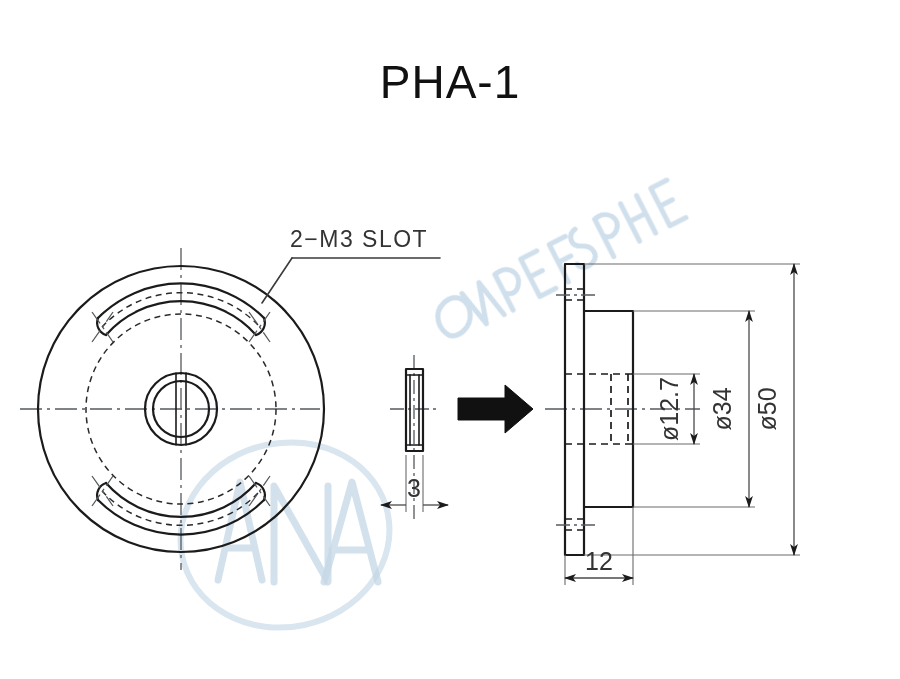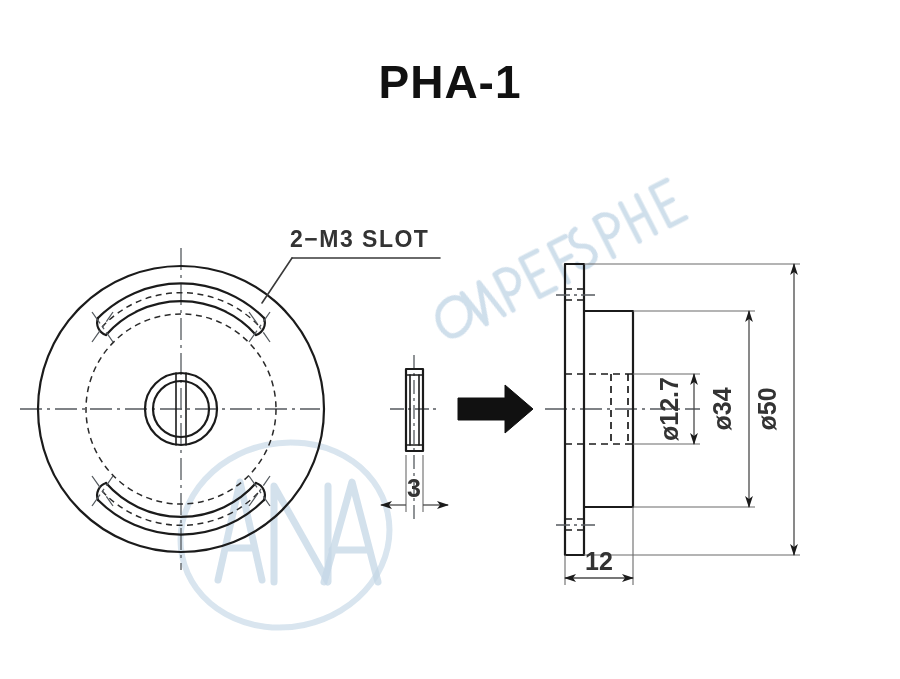--- a/index.html
+++ b/index.html
@@ -14,21 +14,20 @@
     position: relative;
     overflow: hidden;
     font-family: "Liberation Sans", sans-serif;
   }
   #drawing-root {
     position: absolute;
     left: 0;
     top: 0;
     width: 791px;
     height: 679px;
-    font-weight: bold;
   }
   svg.sheet {
     display: block;
     width: 900px;
     height: 679px;
     background: #ffffff;
   }
   .title-text {
     font-family: "Liberation Sans", sans-serif;
     font-size: 46px;

